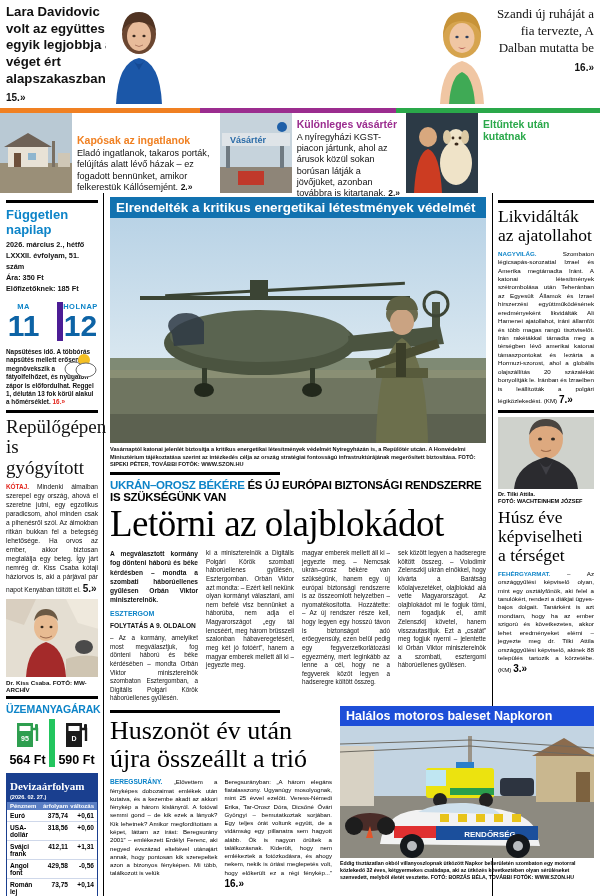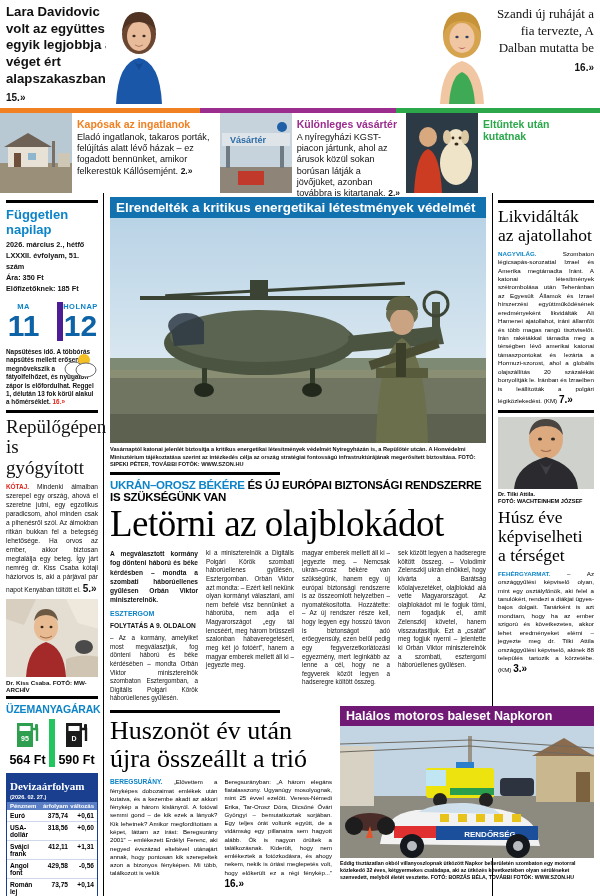--- a/index.html
+++ b/index.html
@@ -112,21 +112,21 @@
   
   .r-head { font-family:"Liberation Serif",serif; font-size:17.5px; line-height:1.08; margin:3px 0 5px; }
   .r-body { font-size:6.2px; line-height:1.36; text-align:justify; }
   .r-body .loc { color:#0d84c8; font-weight:700; font-size:6.2px; }
   .r-body .pg { font-weight:700; font-size:10px; }
   .r-photo { width:100%; height:72px; margin-top:4px; overflow:hidden; position:relative; }
   .r-cap { font-size:5.6px; font-weight:700; line-height:1.3; margin-top:2px; }
 
   
   .br-wrap { position:absolute; left:340px; top:706px; width:254px; }
-  .br-band { background:#701a75; color:#fff; font-weight:700; font-size:12.5px; padding:3px 6px; }
+  .br-band { background:#1d4ed8; color:#fff; font-weight:700; font-size:12.5px; padding:3px 6px; }
   .br-photo { width:100%; height:132px; position:relative; overflow:hidden; }
   .br-cap { font-size:5.2px; line-height:1.32; font-weight:700; margin-top:2px; }
 </style>
 </head>
 <body>
 
 <div class="page">
 
   <div class="masthead">
 
@@ -171,21 +171,21 @@
   </div>
 
   <div style="display:flex;">
     <div class="bar" style="width:200px;background:#f08022;"></div>
     <div class="bar" style="width:196px;background:#9b2d8f;"></div>
     <div class="bar" style="width:204px;background:#2aa84a;"></div>
   </div>
 
   <div class="strip">
 
-    <div class="strip-cell" style="width:231px;">
+    <div class="strip-cell" style="width:231px;align-items:flex-end;">
       <div class="thumb">
         <svg width="72" height="80" viewBox="0 0 72 80">
           <rect width="72" height="80" fill="#b9c9d4"></rect>
           <rect y="50" width="72" height="30" fill="#9a8f78"></rect>
           <rect x="8" y="34" width="40" height="20" fill="#e8e2d6"></rect>
           <path d="M4 34 L28 20 L52 34Z" fill="#6e6257"></path>
           <rect x="14" y="40" width="7" height="14" fill="#6d4f3a"></rect>
           <rect x="28" y="40" width="8" height="7" fill="#8fb6cf"></rect>
           <rect x="52" y="28" width="3" height="26" fill="#7a7063"></rect>
           <rect x="58" y="40" width="12" height="14" fill="#cfc7b6"></rect>

